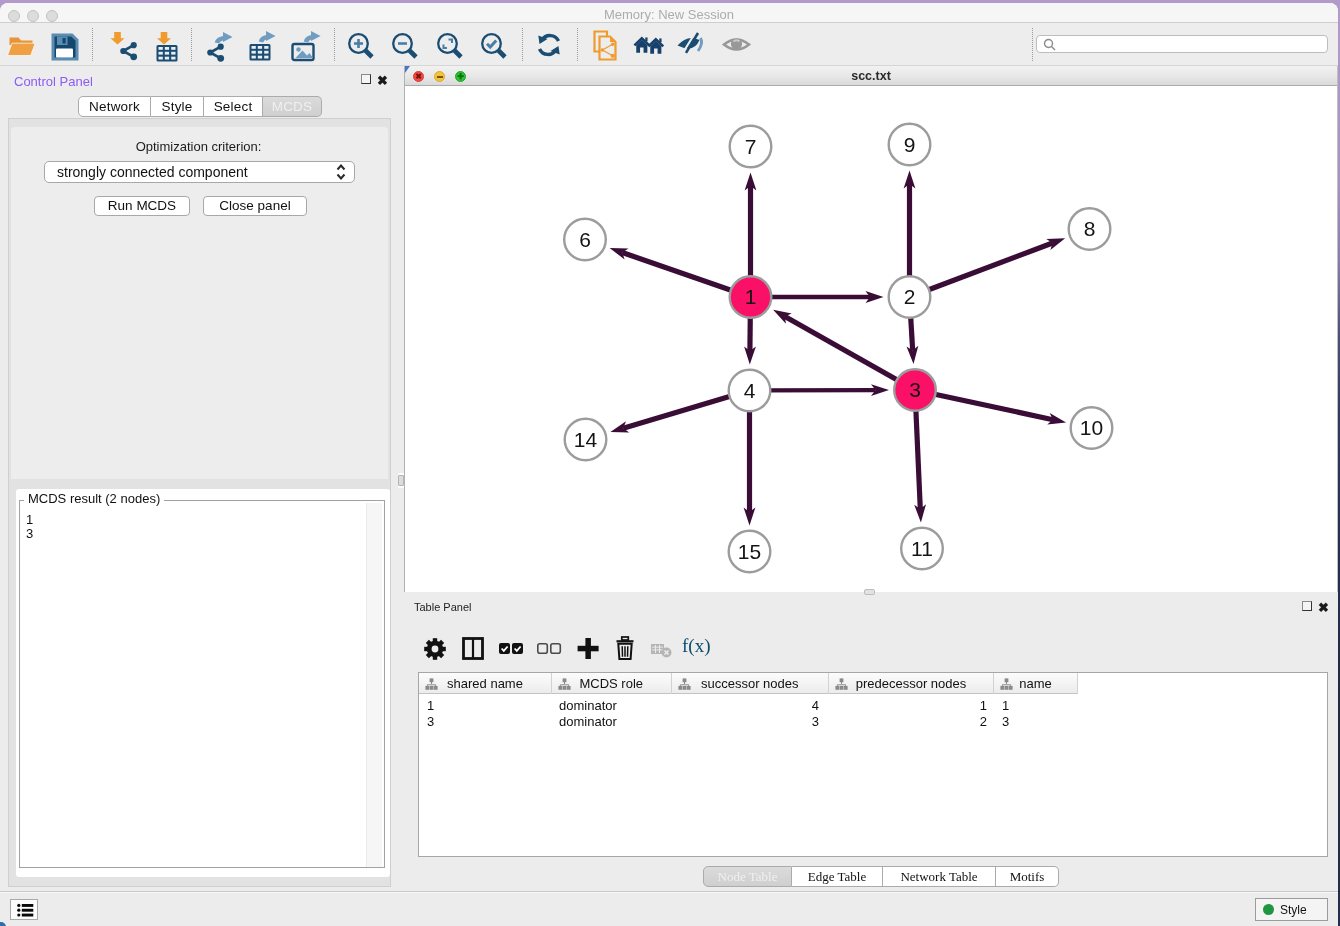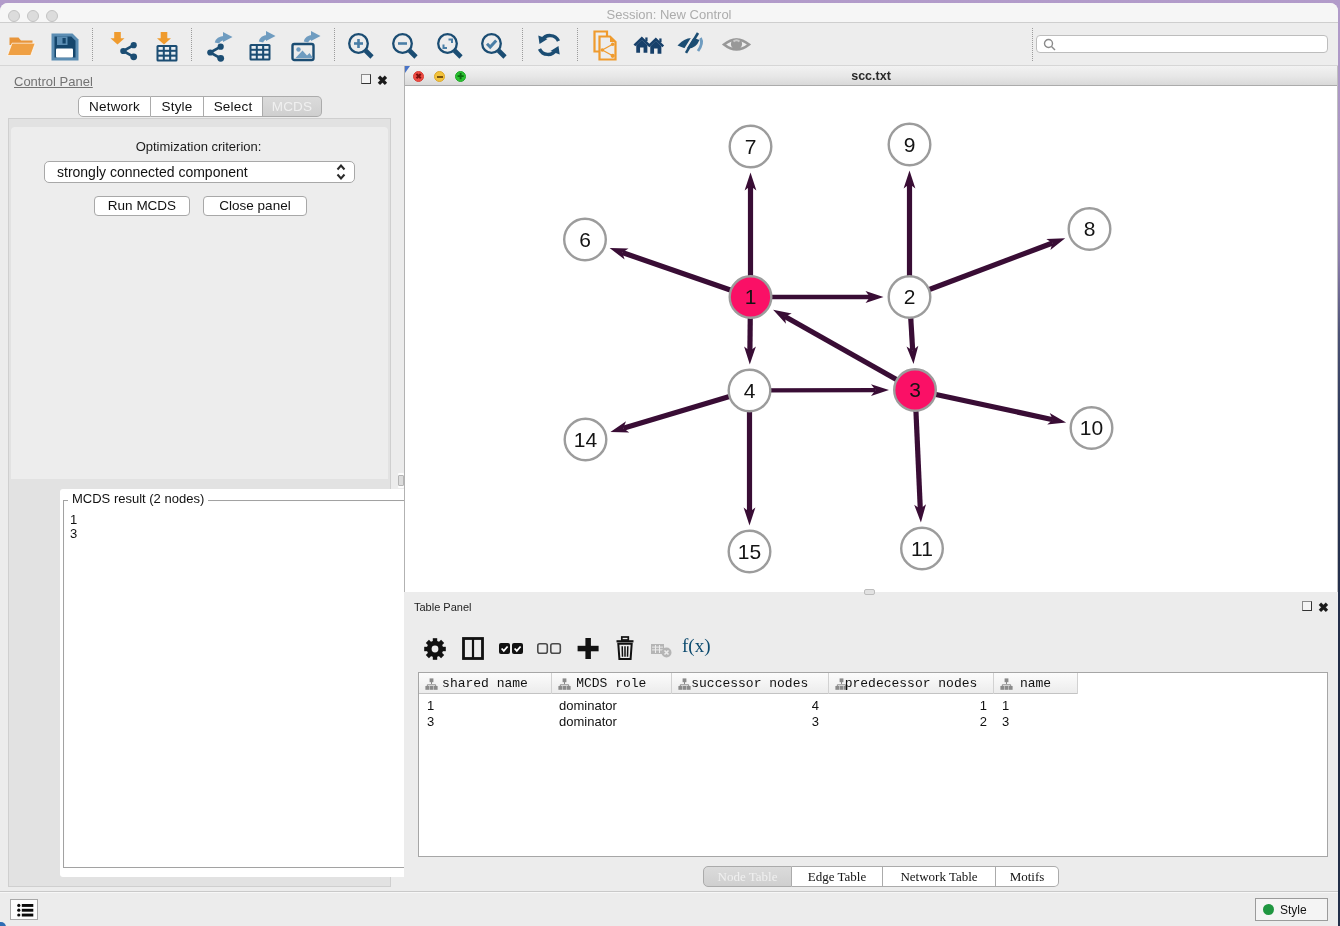--- a/index.html
+++ b/index.html
@@ -8,69 +8,69 @@
 .abs { position:absolute; }
 #win { position:absolute; left:0; top:3px; width:1338px; height:923px; background:#ececec; border-radius:8px 8px 0 0; }
 #titlebar { position:absolute; left:0; top:0; width:1338px; height:20px; background:#f6f6f6; border-radius:8px 8px 0 0; border-bottom:1px solid #cecece; }
 .tl { position:absolute; top:7px; width:12px; height:12px; border-radius:50%; background:#dcdcdc; border:1px solid #c3c3c3; }
 #wtitle { position:absolute; top:4px; left:0; width:1338px; text-align:center; font-size:13px; color:#acacac; }
 #toolbar { position:absolute; left:0; top:20px; width:1338px; height:43px; background:#ededed; border-bottom:1px solid #d6d6d6; }
 .tsep { position:absolute; top:5px; height:33px; width:0; border-left:1px dotted #9b9b9b; }
 #searchbox { position:absolute; left:1036px; top:12px; width:292px; height:18px; background:#fff; border:1px solid #bdbdbd; border-radius:4px; }
 
 #cpanel { position:absolute; left:0; top:63px; width:397px; height:829px; background:#ececec; }
-#cphead { position:absolute; left:14px; top:8px; font-size:13px; color:#737373;text-decoration:underline; }
+#cphead { position:absolute; left:14px; top:8px; font-size:13px; color:#8b5cf6; }
 .fbtn { position:absolute; width:10px; height:10px; border:1.5px solid #333; border-top-color:#8a8a8a; border-left-color:#8a8a8a; background:#f4f4f4; }
 .xbtn { position:absolute; font-size:13px; font-weight:bold; color:#1a1a1a; }
 .tabs { position:absolute; display:flex; font-size:13.5px; font-weight:500; letter-spacing:0.2px; }
 .tab { height:21px; line-height:20px; text-align:center; background:#fff; border:1px solid #ababab; border-left:none; color:#111; }
 .tab.first { border-left:1px solid #ababab; border-radius:5px 0 0 5px; }
 .tab.last { border-radius:0 5px 5px 0; }
 .tab.sel { background:linear-gradient(#dbdbdb,#cfcfcf); color:#f0f0f0; }
 #tabcontent { position:absolute; left:8px; top:52px; width:383px; height:769px; background:#e2e2e2; border:1px solid #cfcfcf; }
 #mcdspane { position:absolute; left:2px; top:8px; width:377px; height:352px; background:#ededed; border-radius:4px 4px 0 0; }
 #optlabel { position:absolute; left:0; top:73px; width:397px; text-align:center; font-size:13px; color:#1c1c1c; }
 #combo { position:absolute; left:44px; top:95px; width:311px; height:22px; background:#fff; border:1px solid #a8a8a8; border-radius:5px; font-size:14px; color:#111; line-height:20px; padding-left:12px; }
 .btn { position:absolute; top:130px; height:20px; background:#fff; border:1px solid #a8a8a8; border-radius:4px; font-size:13.5px; color:#111; text-align:center; line-height:18px; }
-#resultwrap { position:absolute; left:16px; top:423px; width:374px; height:388px; background:#fff; border-radius:3px;margin-left:44px; }
+#resultwrap { position:absolute; left:16px; top:423px; width:374px; height:388px; background:#fff; border-radius:3px; }
 #fieldset { position:absolute; left:3px; top:11px; width:366px; height:368px; border:1px solid #a2a2a2; box-shadow:inset 0 0 0 1px #fdfdfd; }
 #fslegend { position:absolute; left:8px; top:2px; background:#fff; padding:0 4px; font-size:13px; color:#111; z-index:2; }
 #fstext { position:absolute; left:2px; top:2px; width:346px; height:364px; background:#fff; font-size:13px; color:#111; line-height:14px; padding:10px 0 0 4px; }
 #fsscroll { position:absolute; right:2px; top:2px; width:16px; height:364px; background:#f6f6f6; border-left:1px solid #ebebeb; }
 
 #netframe { position:absolute; left:404px; top:63px; width:934px; height:527px; background:#fff; border-left:1px solid #b2b2b2; border-right:1px solid #c0c0c0; border-bottom:1px solid #bdbdbd; }
 #nettitle { position:absolute; left:0; top:0; width:932px; height:20px; background:linear-gradient(#f2f2f2 0%, #e7e7e7 55%, #d9d9d9 100%); border-bottom:1px solid #ababab; }
 .mactl { position:absolute; top:5px; width:11px; height:11px; border-radius:50%; }
 .mactl span.g { position:absolute; left:0; top:0; width:9px; font-size:8px; line-height:9.5px; text-align:center; font-weight:bold; }
 #netname { position:absolute; top:3px; left:0; width:932px; text-align:center; font-size:12.5px; font-weight:bold; color:#2a2a2a; }
 #netcanvas { position:absolute; left:0; top:20px; width:932px; height:506px; background:#fff; }
 #netcanvas svg { display:block; }
 
 #tpanel { position:absolute; left:404px; top:589px; width:934px; height:300px; background:#ececec; }
 #tphead { position:absolute; left:10px; top:9px; font-size:11px; color:#1e1e1e; }
 #ttoolbar { position:absolute; left:14px; top:41px; width:900px; height:34px; }
 #tableouter { position:absolute; left:14px; top:80px; width:910px; height:185px; background:#fff; border:1px solid #a6a6a6; }
-#thead { position:absolute; left:0; top:0; height:21px; background:linear-gradient(#fcfcfc,#ececec); border-bottom:1px solid #c3c3c3;font-family:Liberation Mono, monospace; }
+#thead { position:absolute; left:0; top:0; height:21px; background:linear-gradient(#fcfcfc,#ececec); border-bottom:1px solid #c3c3c3; }
 .th { position:absolute; top:0; height:21px; border-right:1px solid #d2d2d2; font-size:13px; color:#111; }
 .thlbl { position:absolute; top:3px; width:100%; text-align:center; }
 .trow { position:absolute; font-size:13px; color:#111; }
 .btabs { position:absolute; top:274px; display:flex; font-size:13px; font-weight:500; }
 
 #statusbar { position:absolute; left:0; top:888px; width:1338px; height:35px; background:#ececec; border-top:1px solid #c9c9c9; box-shadow:inset 0 1px 0 #f7f7f7; }
 #listbtn { position:absolute; left:10px; top:7px; width:28px; height:21px; background:#fcfcfc; border:1px solid #a9a9a9; }
 #membtn { position:absolute; left:1255px; top:6px; width:73px; height:23px; background:#f4f4f4; border:1px solid #9b9b9b; font-size:12px; color:#111; }
 </style>
 </head>
 <body>
 <div id="win">
   <div id="titlebar">
     <div class="tl" style="left:8px"></div>
     <div class="tl" style="left:27px"></div>
     <div class="tl" style="left:46px"></div>
-    <div id="wtitle">Session: New Control</div>
+    <div id="wtitle">Memory: New Session</div>
   </div>
   <div id="toolbar">
       <div class="tsep" style="left:92px"></div>
       <div class="tsep" style="left:191px"></div>
       <div class="tsep" style="left:334px"></div>
       <div class="tsep" style="left:522px"></div>
       <div class="tsep" style="left:577px"></div>
       <div class="tsep" style="left:1032px"></div>
       <svg class="abs" style="left:6px; top:7px" width="32" height="32" viewBox="0 0 32 32">
         <path d="M3.5 7.5 h9 l2.5 3 h11.5 v4.5 H3.5 z" fill="#e8953a"></path>

